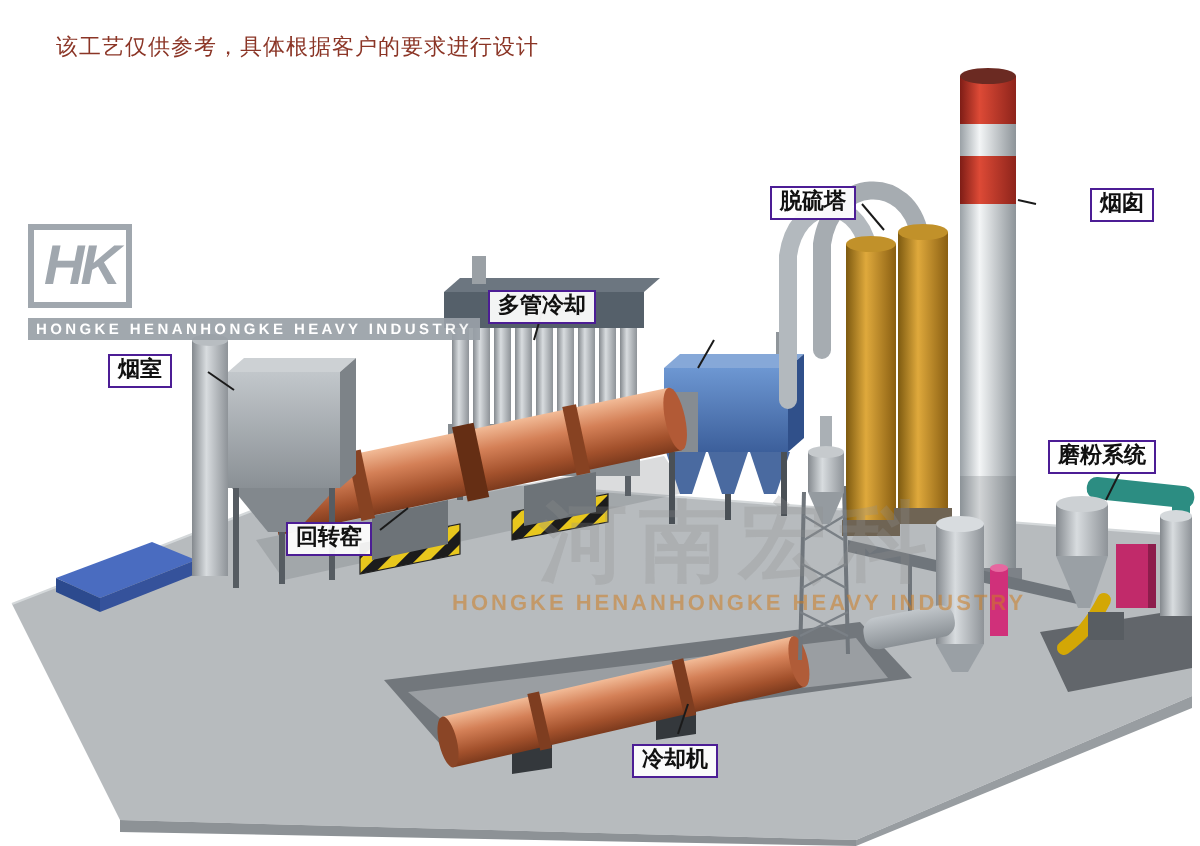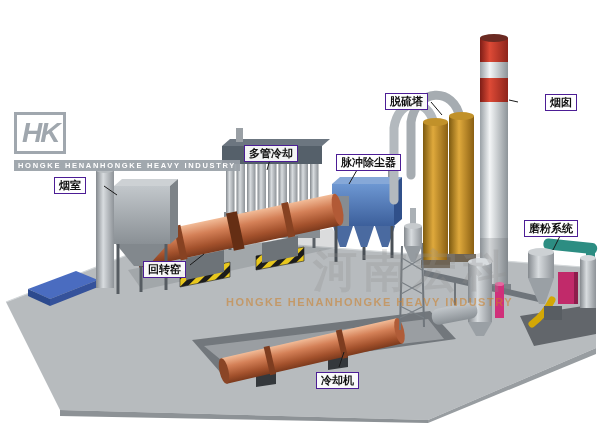--- a/index.html
+++ b/index.html
@@ -7,21 +7,21 @@
   body{font-family:"Liberation Sans","DejaVu Sans",sans-serif}
   .stage{position:relative;width:600px;height:423px;background:#ffffff;overflow:hidden}
   .scene{position:absolute;left:0;top:0;z-index:1}
   .disclaimer{position:absolute;left:28px;top:16px;font-size:11px;color:#8b3526;letter-spacing:.5px;z-index:3}
   .label{position:absolute;border:1px solid #4c1d95;background:rgba(255,255,255,.93);font-size:11px;font-weight:700;color:#111;padding:1px 4px;line-height:13px;white-space:nowrap;z-index:3}
   .wm-logo{position:absolute;left:14px;top:112px;color:#98a0a8;opacity:.92;z-index:2}
   .wm-logo .row{display:flex;align-items:flex-end;gap:7px}
   .monogram{font-size:28px;font-weight:800;font-style:italic;border:3px solid #98a0a8;padding:0 5px;line-height:36px;letter-spacing:-2px}
   .wm-cn{font-size:22px;font-weight:800;letter-spacing:2px}
   .wm-en{font-size:7.5px;letter-spacing:1.7px;margin-top:3px;font-weight:700;background:#9aa1a8;color:#ffffff;display:inline-block;padding:1px 4px}
-  .wm-center{position:absolute;left:226px;top:242px;z-index:4;text-align:right;pointer-events:none}
+  .wm-center{position:absolute;left:226px;top:242px;z-index:4;text-align:center;pointer-events:none}
   .wm-center-cn{font-size:44px;font-weight:800;color:rgba(145,145,145,.28);letter-spacing:6px}
   .wm-center-en{font-size:11px;font-weight:700;color:rgba(205,125,35,.55);letter-spacing:1.5px;margin-top:-5px}
 </style>
 </head>
 <body>
 
 <div class="stage">
 
   <svg class="scene" width="600" height="423" viewBox="0 0 600 423">
     <defs>
@@ -225,35 +225,35 @@
       <line x1="190" y1="265" x2="204" y2="254"></line>
       <line x1="271" y1="156" x2="267" y2="170"></line>
       <line x1="357" y1="170" x2="349" y2="184"></line>
       <line x1="431" y1="102" x2="442" y2="115"></line>
       <line x1="518" y1="102" x2="509" y2="100"></line>
       <line x1="560" y1="236" x2="553" y2="250"></line>
       <line x1="339" y1="367" x2="344" y2="352"></line>
     </g>
   </svg>
 
+  <div class="disclaimer">该工艺仅供参考，具体根据客户的要求进行设计</div>
 
   <div class="wm-logo">
     <div class="row">
       <span class="monogram">HK</span>
     </div>
     <div class="wm-en">HONGKE HENANHONGKE HEAVY INDUSTRY</div>
   </div>
 
   <div class="wm-center">
     <div class="wm-center-cn">河南宏科</div>
     <div class="wm-center-en">HONGKE HENANHONGKE HEAVY INDUSTRY</div>
   </div>
 
   <div class="label" style="left:54px;top:177px">烟室</div>
   <div class="label" style="left:143px;top:261px">回转窑</div>
   <div class="label" style="left:244px;top:145px">多管冷却</div>
-  <div class="label" style="left:336px;top:154px">脉冲除尘器</div>
   <div class="label" style="left:385px;top:93px">脱硫塔</div>
   <div class="label" style="left:545px;top:94px">烟囱</div>
   <div class="label" style="left:524px;top:220px">磨粉系统</div>
   <div class="label" style="left:316px;top:372px">冷却机</div>
 
 </div>
 
 </body></html>

